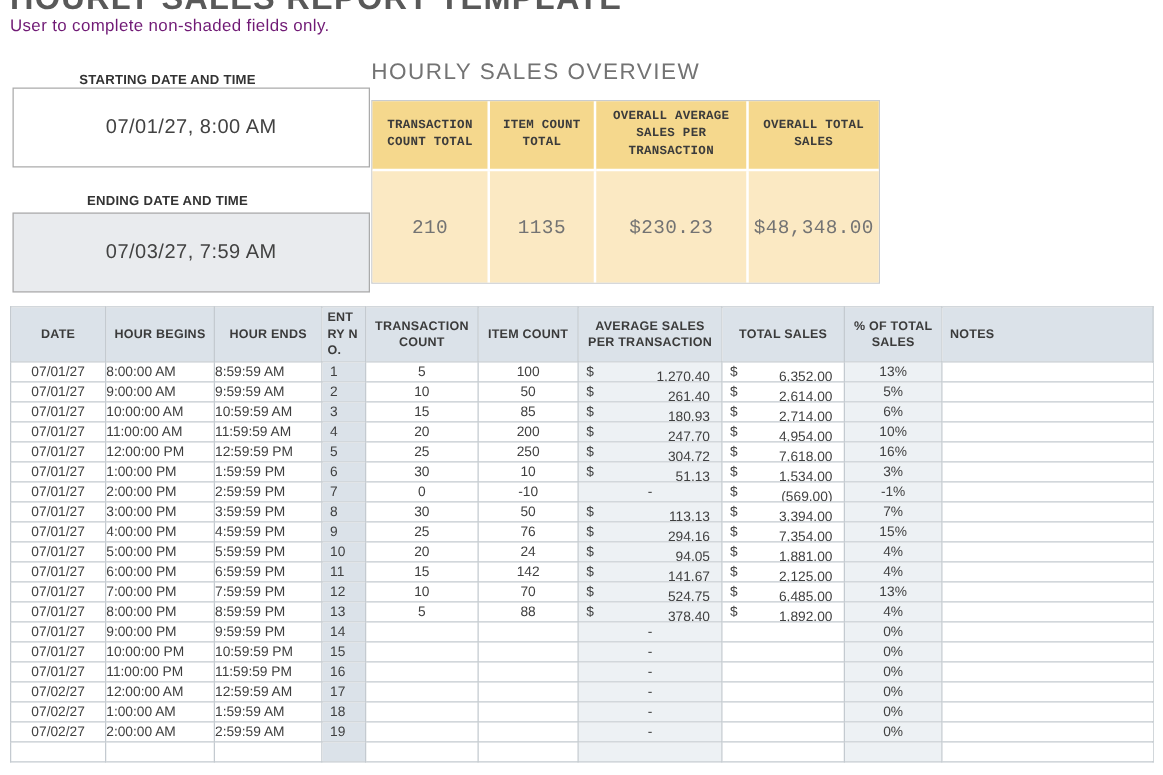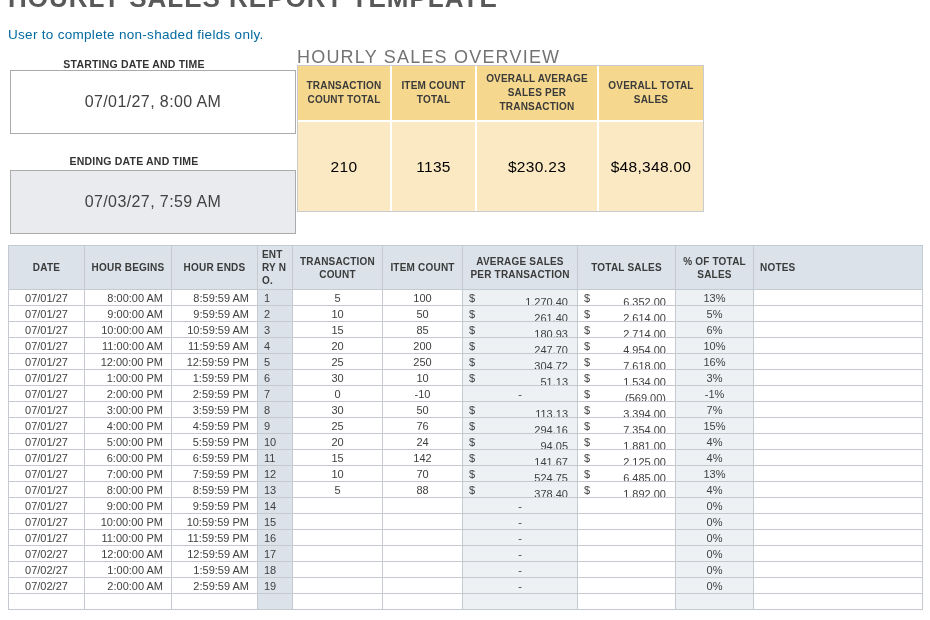--- a/index.html
+++ b/index.html
@@ -13,52 +13,52 @@
     --text:#3F3F3F;
     --title-gray:#595959;
   }
   *{box-sizing:border-box;margin:0;padding:0;}
   html,body{background:#fff;}
   body{font-family:"Liberation Sans",sans-serif;color:var(--text);}
   .page{position:relative;width:930px;height:620px;overflow:hidden;background:#fff;}
 
   .page-title{position:absolute;top:-17px;left:8px;font-size:26px;font-weight:bold;
     color:var(--title-gray);letter-spacing:1px;white-space:nowrap;}
-  .instruction{position:absolute;top:27px;left:8px;font-size:13.5px;color:#0369a1;letter-spacing:.3px;}
+  .instruction{position:absolute;top:13px;left:8px;font-size:13.5px;color:#701a75;letter-spacing:.3px;}
 
   .date-label{position:absolute;width:248px;text-align:center;font-size:10.5px;font-weight:bold;color:#333;letter-spacing:.2px;}
   .lbl-start{left:10px;top:58px;}
   .lbl-end{left:10px;top:155px;}
   .date-box{position:absolute;left:10px;width:286px;height:64px;border:1px solid #ABABAB;
     display:flex;align-items:center;justify-content:center;font-size:16px;letter-spacing:.4px;color:#424242;}
   .box-start{top:70px;background:#fff;}
   .box-end{top:170px;background:var(--gray-box);}
 
   .overview-title{position:absolute;left:297px;top:47px;font-size:18px;color:#737373;
     letter-spacing:1.2px;font-weight:normal;white-space:nowrap;}
-  .overview-wrap{position:absolute;left:297px;top:65px;border:1px solid #C9CCCF;}
+  .overview-wrap{position:absolute;left:297px;top:80px;border:1px solid #C9CCCF;font-family:Liberation Mono, monospace;}
   table{border-collapse:collapse;table-layout:fixed;}
   .ov-table th,.ov-table td{background:var(--tan-header);border-right:2px solid #fff;}
   .ov-table tr:first-child th{border-bottom:2px solid #fff;}
   .ov-table th:last-child,.ov-table td:last-child{border-right:none;}
   .ov-table th{height:55px;font-size:10px;font-weight:bold;color:#3B3B3B;text-align:center;
     vertical-align:middle;padding:2px 6px;line-height:1.4;letter-spacing:.2px;}
   .ov-table td{height:90px;background:var(--tan-light);text-align:center;vertical-align:middle;
-    font-size:15.5px;color:#000000;letter-spacing:.3px;}
+    font-size:15.5px;color:#737373;letter-spacing:.3px;}
 
   .sales-wrap{position:absolute;left:8px;top:245px;}
   .sales-table{width:914px;border:1px solid var(--border);}
   .sales-table th,.sales-table td{border:1px solid var(--border);overflow:hidden;}
   .sales-table th{background:var(--header-blue);height:42px;font-size:10px;font-weight:bold;
     color:#3B3B3B;text-align:center;vertical-align:middle;padding:2px 3px;line-height:1.3;letter-spacing:.2px;}
   .sales-table th.h3{word-break:break-all;padding:2px 4px;text-align:left;}
   .sales-table th.h9{text-align:left;padding-left:6px;}
   .sales-table td{height:16px;font-size:11px;color:var(--text);white-space:nowrap;position:relative;}
   .c-date{text-align:center;}
-  .c-time{text-align:right;padding-right:8px;}
+  .c-time{padding-right:8px;}
   .c-entry{background:var(--header-blue);text-align:left;padding-left:6px;}
   .c-cnt{text-align:center;}
   .sh{background:var(--shaded);}
   .c-pct{text-align:center;margin-top:23px;}
   .c-notes{background:#fff;}
   .ctr{text-align:center;}
   td .sym{position:absolute;left:6px;top:0;line-height:16px;}
   td .val{position:absolute;right:9px;top:4px;line-height:16px;text-align:center;}
   .neg{color:var(--red);}
 </style>

